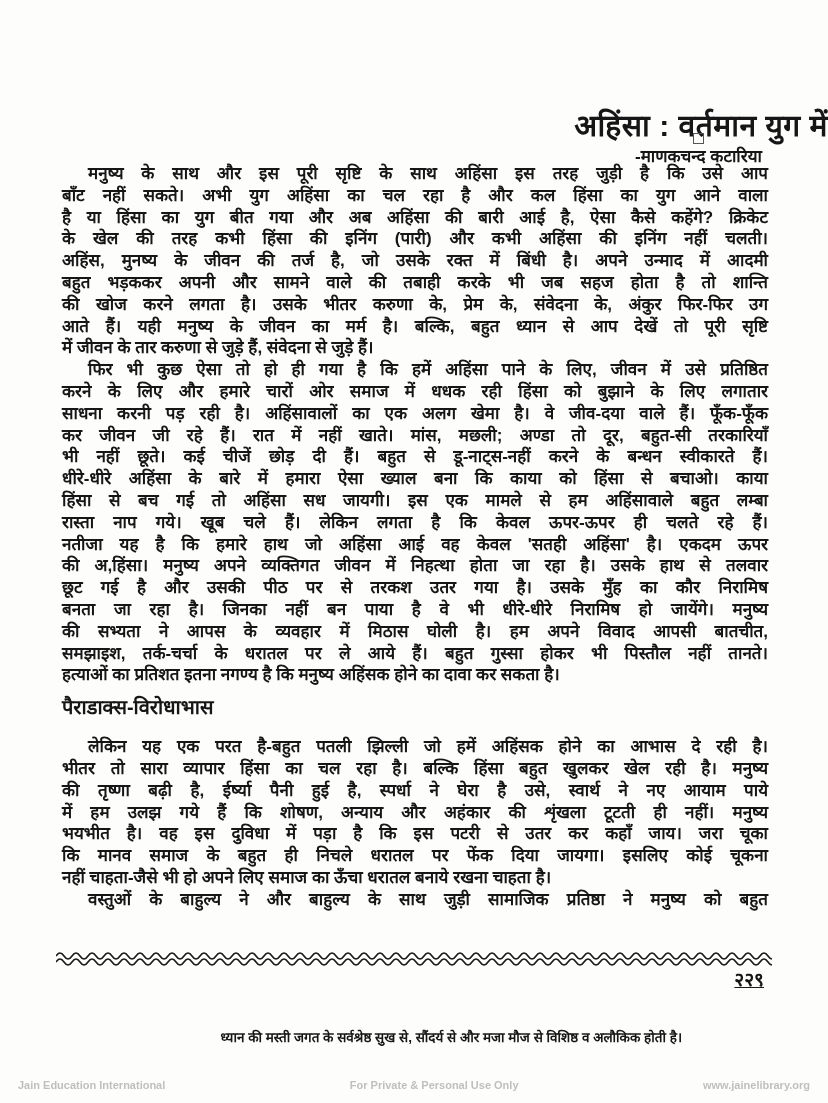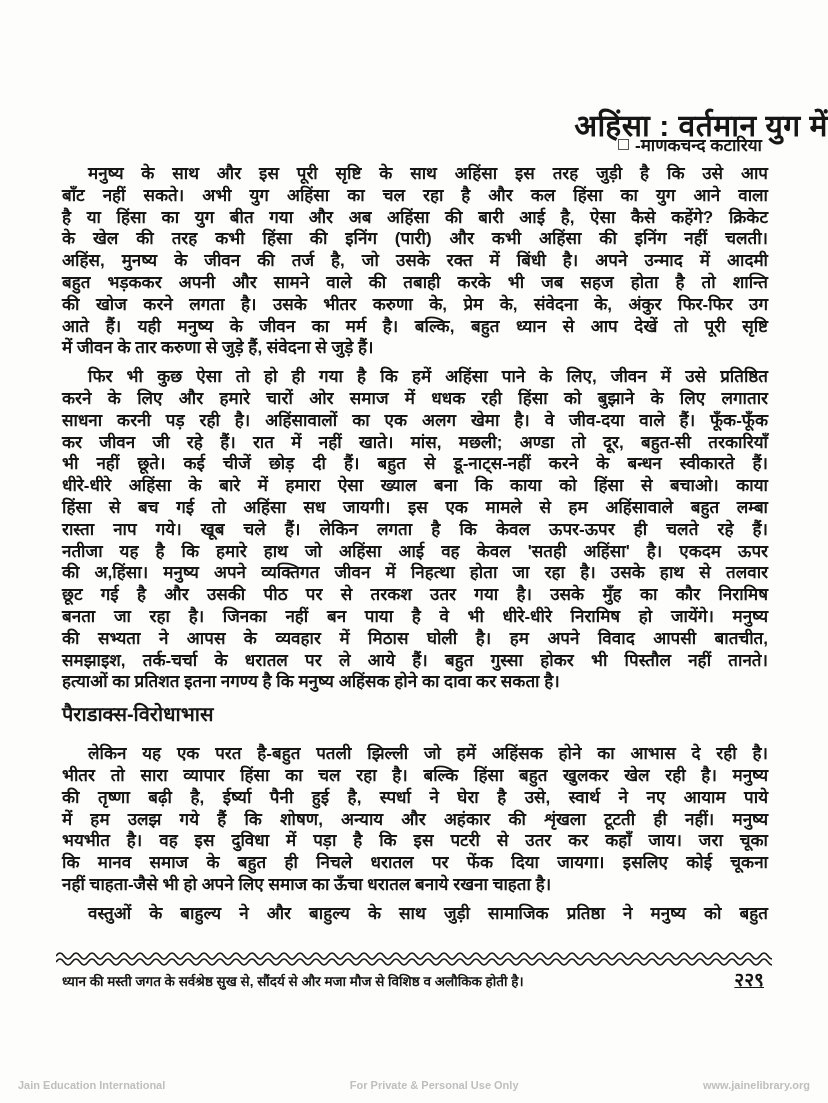--- a/index.html
+++ b/index.html
@@ -13,55 +13,55 @@
   }
   .page-title {
     position: absolute; top: 84px; left: 0; width: 100%;
     text-align: right;
     font-size: 30px; font-weight: bold;
     letter-spacing: 0.5px;
   }
   .author-line {
     position: absolute; top: 133px; right: 66px;
     font-size: 17px; font-weight: bold;
-    display: flex; align-items: center; gap: 6px;
+    display: flex; align-items: center;  flex-direction: column;
   }
   .author-square {
     width: 9px; height: 9px;
     border: 1.4px solid #555;
     display: inline-block;
     background: transparent;
   }
   .content {
     position: absolute; top: 163px; left: 62px; width: 706px;
   }
   .bline {
     font-size: 17px; line-height: 21.8px;
     font-weight: 600;
     text-align: justify;
     text-align-last: justify;
     white-space: normal;
   }
   .bline.indent { text-indent: 26px; }
   .bline.last { text-align-last: left; }
-  .para { margin-top: 7px; }
+  .para { }
   .para.first { margin-top: 0; }
   .section-heading {
     margin-top: 8px;
     font-size: 20px; font-weight: bold;
     line-height: 26px;
     text-align: left;
   }
   .para.after-heading { margin-top: 16px; }
   .wavy-separator {
     position: absolute; top: 948px; left: 56px; width: 716px; height: 30px;
   }
   .footer-quote {
-    position: absolute; top: 972px; left: 62px; width: 620px;
-    text-align: left;
+    position: absolute; top: 1028px; left: 62px; width: 620px;
+    text-align: right;
     font-size: 13.5px; font-weight: bold;
   }
   .footer-page-number {
     position: absolute; top: 966px; right: 64px;
     font-size: 19px; font-weight: 600; text-decoration: underline;
   }
   .bottom-bar {
     position: absolute; left: 18px; right: 18px; bottom: 12px;
     display: flex; justify-content: space-between; align-items: baseline;
     font-size: 11px; color: #bfbfbf;

